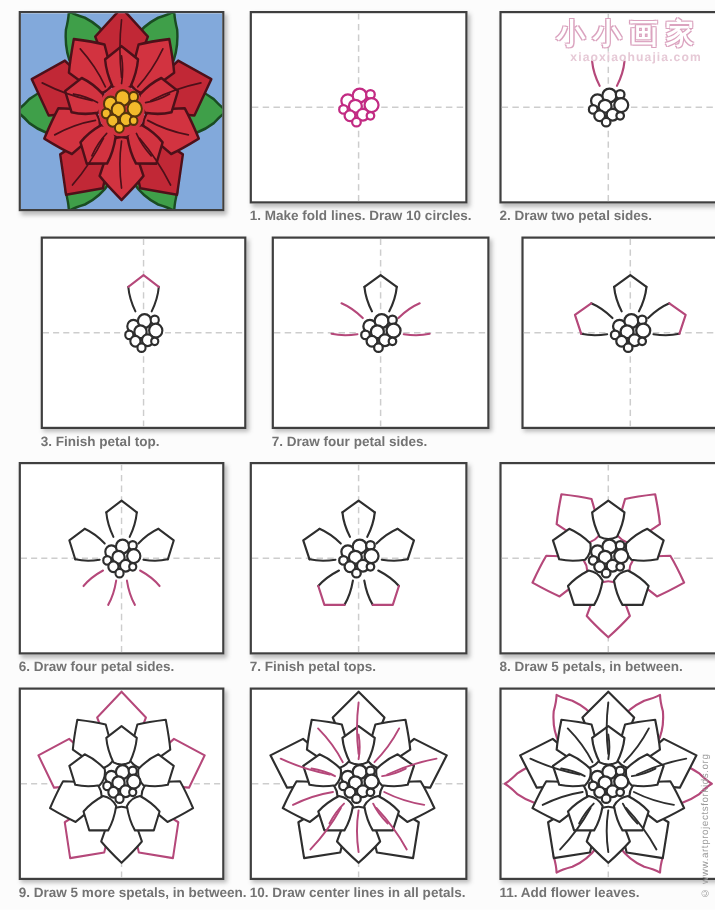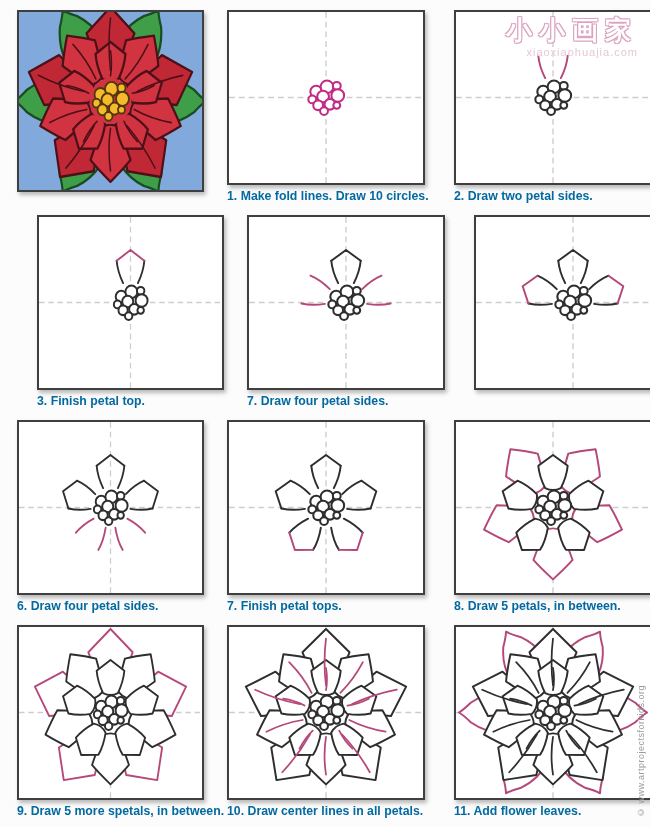--- a/index.html
+++ b/index.html
@@ -5,27 +5,27 @@
   html,body{margin:0;padding:0;background:#ffffff;font-family:"Liberation Sans",sans-serif;}
   .page{position:relative;width:650px;height:827px;background:#fcfcfc;overflow:hidden;}
   .cell{position:absolute;}
   .c1{left:17px;} .c2{left:227px;} .c3{left:454px;}
   .r1{top:10px;} .r2{top:215px;padding-left:20px;} .r3{top:420px;} .r4{top:625px;}
   .panel{width:194px;height:171px;background:#fff;border:2px solid #3f3f3f;
          box-shadow:2px 3px 4px rgba(60,60,60,.35);}
   .c1 .panel{width:183px;}
   .colored-panel{height:178px;}
   .panel svg{display:block;width:100%;height:100%;}
-  .caption{margin-top:4px;font-size:12.3px;font-weight:bold;color:#0369a1;
+  .caption{margin-top:4px;font-size:12.3px;font-weight:bold;color:#737373;
            white-space:nowrap;letter-spacing:0;}
   .watermark{position:absolute;top:16px;right:12px;text-align:right;z-index:5;line-height:1.15;}
   .watermark-title{font-size:26px;font-weight:bold;color:#ffffff;letter-spacing:7px;
       text-shadow:0 0 1px #d795b5,1px 1px 0 #dba5c0,-1px -1px 0 #dba5c0,
                   1px -1px 0 #dba5c0,-1px 1px 0 #dba5c0;margin-left:24px;}
-  .watermark-url{font-size:11px;font-weight:normal;color:#e6c9d6;letter-spacing:1px;
+  .watermark-url{font-size:11px;font-weight:bold;color:#e6c9d6;letter-spacing:1px;
       text-shadow:0 0 1px #fff;}
   .credit{position:absolute;right:4px;bottom:10px;writing-mode:vertical-rl;
       transform:rotate(180deg);font-size:9px;color:#9a9a9a;letter-spacing:.5px;z-index:5;}
 </style>
 </head>
 <body>
 
 <div class="page">
 
   <div class="cell r1 c1">

